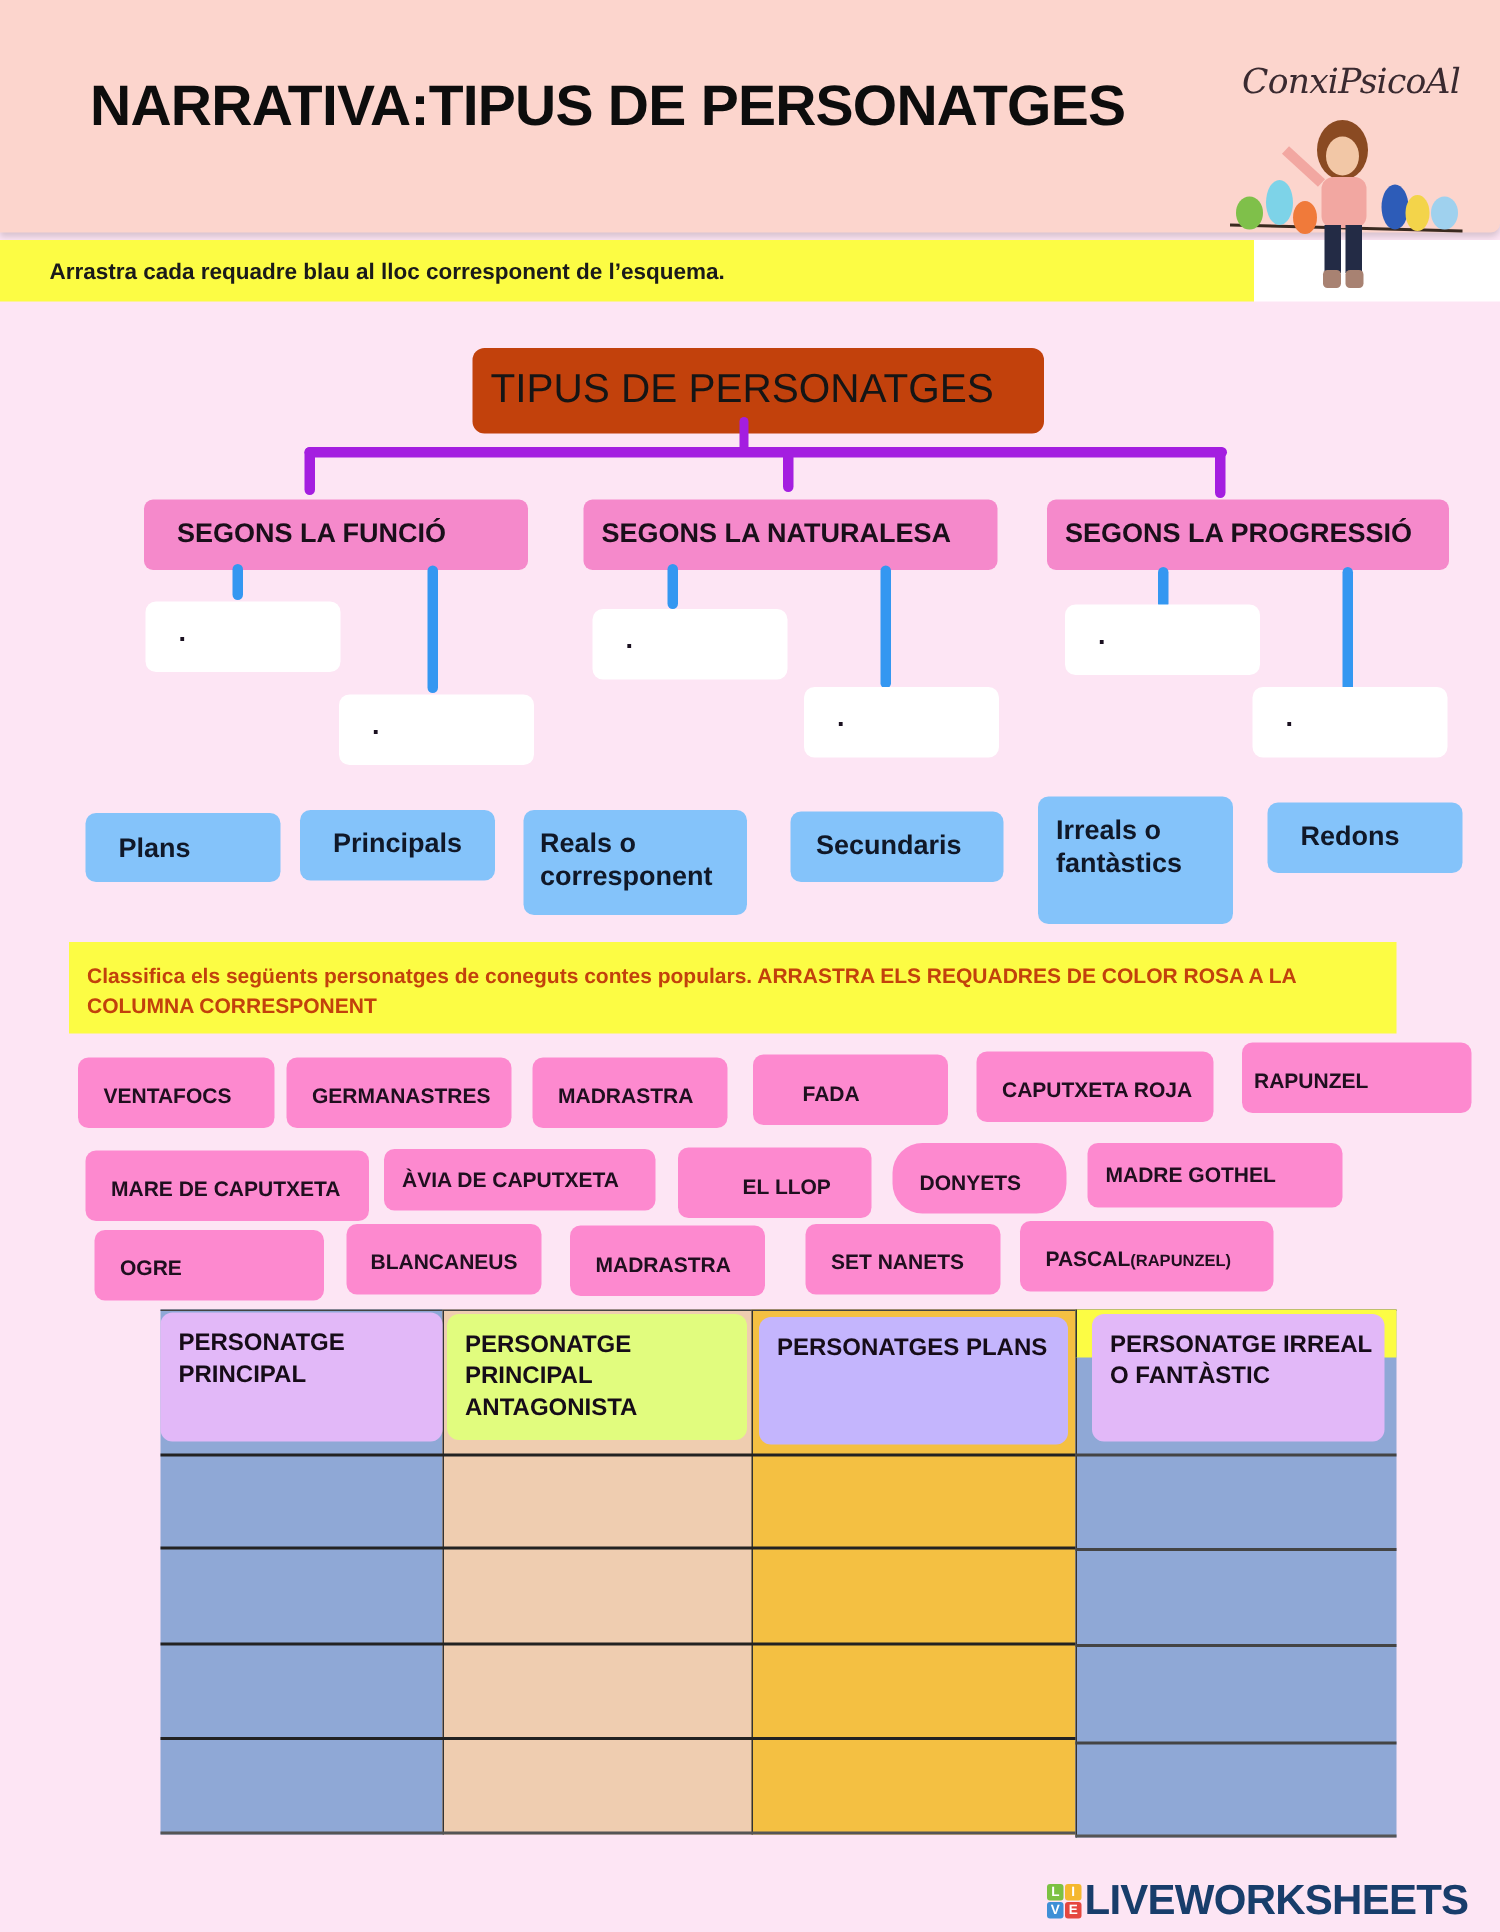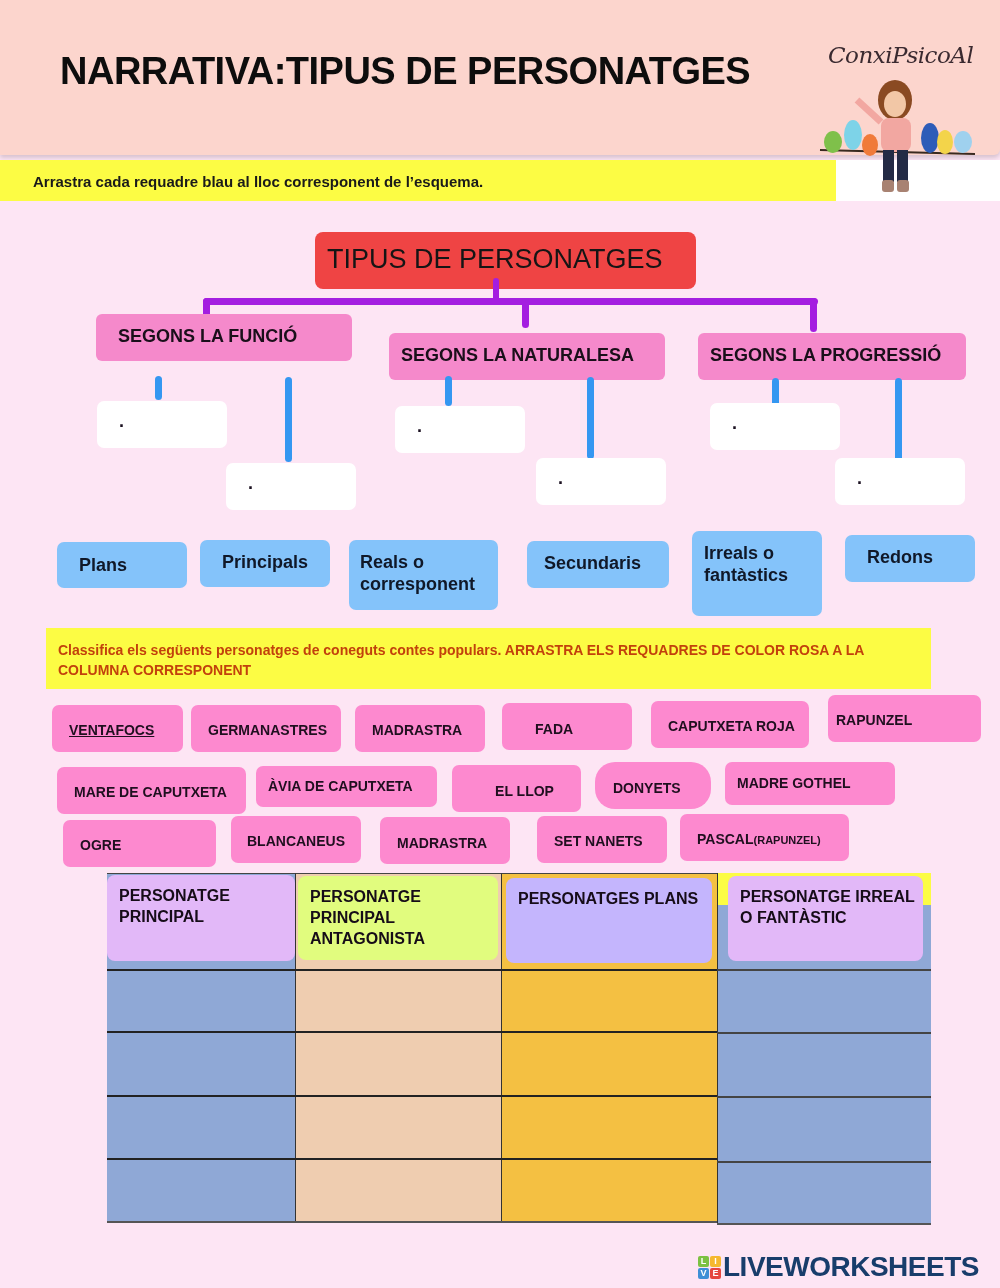--- a/index.html
+++ b/index.html
@@ -37,21 +37,21 @@
     font-family: "DejaVu Serif", serif; font-style: italic;
     font-size: 23px; color: #3a2a30; letter-spacing: -0.5px;
   }
 
   
   .avatar { left: 815px; top: 60px; width: 180px; height: 145px; }
 
   
   .root-box {
     left: 315px; top: 232px; width: 381px; height: 57px;
-    background: #ef4444; border-radius: 8px;
+    background: #c2410c; border-radius: 8px;
     font-size: 27px; color: #151515;
     padding: 12px 0 0 12px;
   }
   .category-box {
     height: 47px; background: #f589cb; border-radius: 6px;
     font-size: 18px; font-weight: 700; color: #1a0f1a;
     padding: 12px 0 0 22px;
   }
   .connector-purple { background: #a41ee0; border-radius: 4px; }
   .connector-blue { background: #3497f1; border-radius: 4px; }
@@ -123,21 +123,21 @@
 </svg>
 
 <div class="abs root-box">TIPUS DE PERSONATGES</div>
 
 <div class="abs connector-purple" style="left:493px;top:278px;width:6px;height:24px;"></div>
 <div class="abs connector-purple" style="left:203px;top:298px;width:615px;height:7px;"></div>
 <div class="abs connector-purple" style="left:203px;top:298px;width:7px;height:32px;"></div>
 <div class="abs connector-purple" style="left:522px;top:298px;width:7px;height:30px;"></div>
 <div class="abs connector-purple" style="left:810px;top:298px;width:7px;height:34px;"></div>
 
-<div class="abs category-box" style="left:96px;top:314px;width:256px;">SEGONS LA FUNCIÓ</div>
+<div class="abs category-box" style="left:96px;top:333px;width:256px;">SEGONS LA FUNCIÓ</div>
 <div class="abs category-box" style="left:389px;top:333px;width:276px;padding-left:12px;">SEGONS LA NATURALESA</div>
 <div class="abs category-box" style="left:698px;top:333px;width:268px;padding-left:12px;">SEGONS LA PROGRESSIÓ</div>
 
 <div class="abs connector-blue" style="left:155px;top:376px;width:7px;height:24px;"></div>
 <div class="abs connector-blue" style="left:285px;top:377px;width:7px;height:85px;"></div>
 <div class="abs connector-blue" style="left:445px;top:376px;width:7px;height:30px;"></div>
 <div class="abs connector-blue" style="left:587px;top:377px;width:7px;height:82px;"></div>
 <div class="abs connector-blue" style="left:772px;top:378px;width:7px;height:28px;"></div>
 <div class="abs connector-blue" style="left:895px;top:378px;width:7px;height:83px;"></div>
 
@@ -151,21 +151,21 @@
 <div class="abs blue-tile" style="left:57px;top:542px;width:130px;height:46px;padding:12px 0 0 22px;">Plans</div>
 <div class="abs blue-tile" style="left:200px;top:540px;width:130px;height:47px;padding:11px 0 0 22px;">Principals</div>
 <div class="abs blue-tile" style="left:349px;top:540px;width:149px;height:70px;padding:11px 0 0 11px;width:149px;">Reals o corresponent</div>
 <div class="abs blue-tile" style="left:527px;top:541px;width:142px;height:47px;padding:11px 0 0 17px;">Secundaris</div>
 <div class="abs blue-tile" style="left:692px;top:531px;width:130px;height:85px;padding:11px 0 0 12px;">Irreals o fantàstics</div>
 <div class="abs blue-tile" style="left:845px;top:535px;width:130px;height:47px;padding:11px 0 0 22px;">Redons</div>
 
 <div class="abs instr2-band"></div>
 <div class="abs instr2-text">Classifica els següents personatges de coneguts contes populars. ARRASTRA ELS REQUADRES DE COLOR ROSA A LA COLUMNA CORRESPONENT</div>
 
-<div class="abs pink-tile" style="left:52px;top:705px;width:131px;height:47px;padding:17px 0 0 17px;text-decoration:underline;">VENTAFOCS</div>
+<div class="abs pink-tile" style="left:52px;top:705px;width:131px;height:47px;padding:17px 0 0 17px;">VENTAFOCS</div>
 <div class="abs pink-tile" style="left:191px;top:705px;width:150px;height:47px;padding:17px 0 0 17px;">GERMANASTRES</div>
 <div class="abs pink-tile" style="left:355px;top:705px;width:130px;height:47px;padding:17px 0 0 17px;">MADRASTRA</div>
 <div class="abs pink-tile" style="left:502px;top:703px;width:130px;height:47px;padding:18px 0 0 33px;">FADA</div>
 <div class="abs pink-tile" style="left:651px;top:701px;width:158px;height:47px;padding:17px 0 0 17px;">CAPUTXETA ROJA</div>
 <div class="abs pink-tile" style="left:828px;top:695px;width:153px;height:47px;padding:17px 0 0 8px;">RAPUNZEL</div>
 
 <div class="abs pink-tile" style="left:57px;top:767px;width:189px;height:47px;padding:17px 0 0 17px;">MARE DE CAPUTXETA</div>
 <div class="abs pink-tile" style="left:256px;top:766px;width:181px;height:41px;padding:12px 0 0 12px;">ÀVIA DE CAPUTXETA</div>
 <div class="abs pink-tile" style="left:452px;top:765px;width:129px;height:47px;padding:18px 0 0 16px;text-align:center;">EL LLOP</div>
 <div class="abs pink-tile" style="left:595px;top:762px;width:116px;height:47px;padding:18px 0 0 18px;border-radius:20px;">DONYETS</div>

